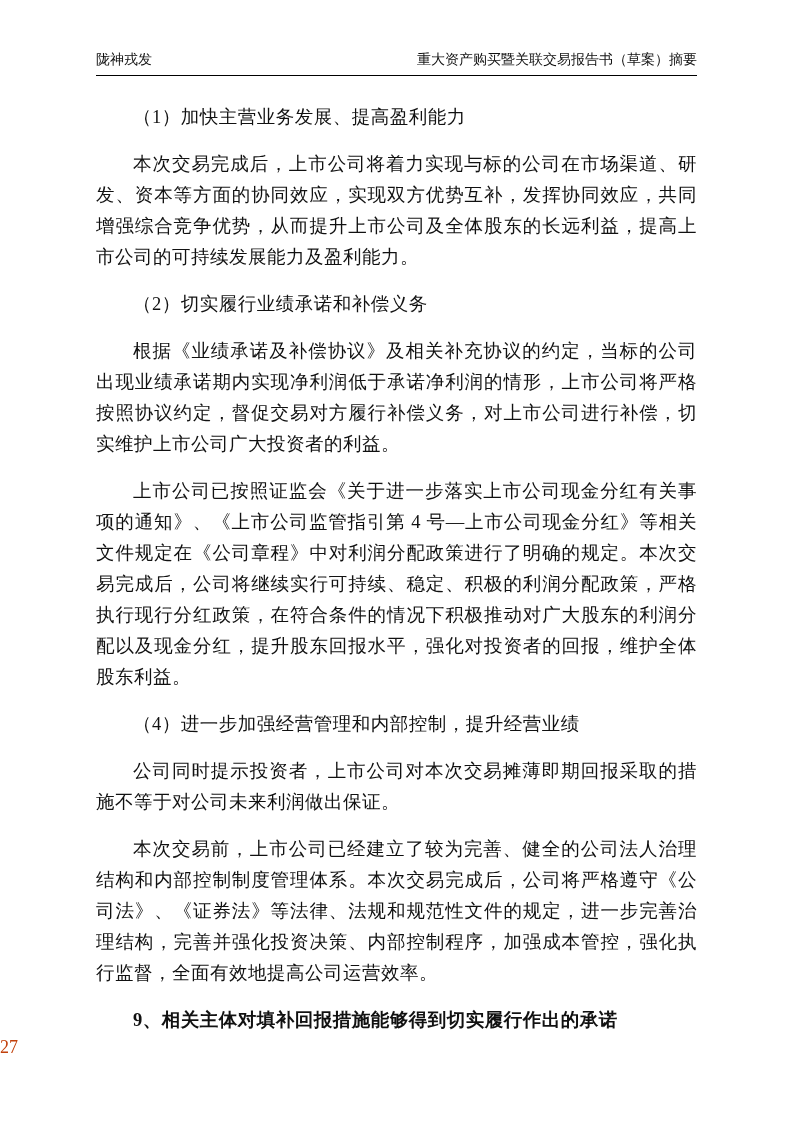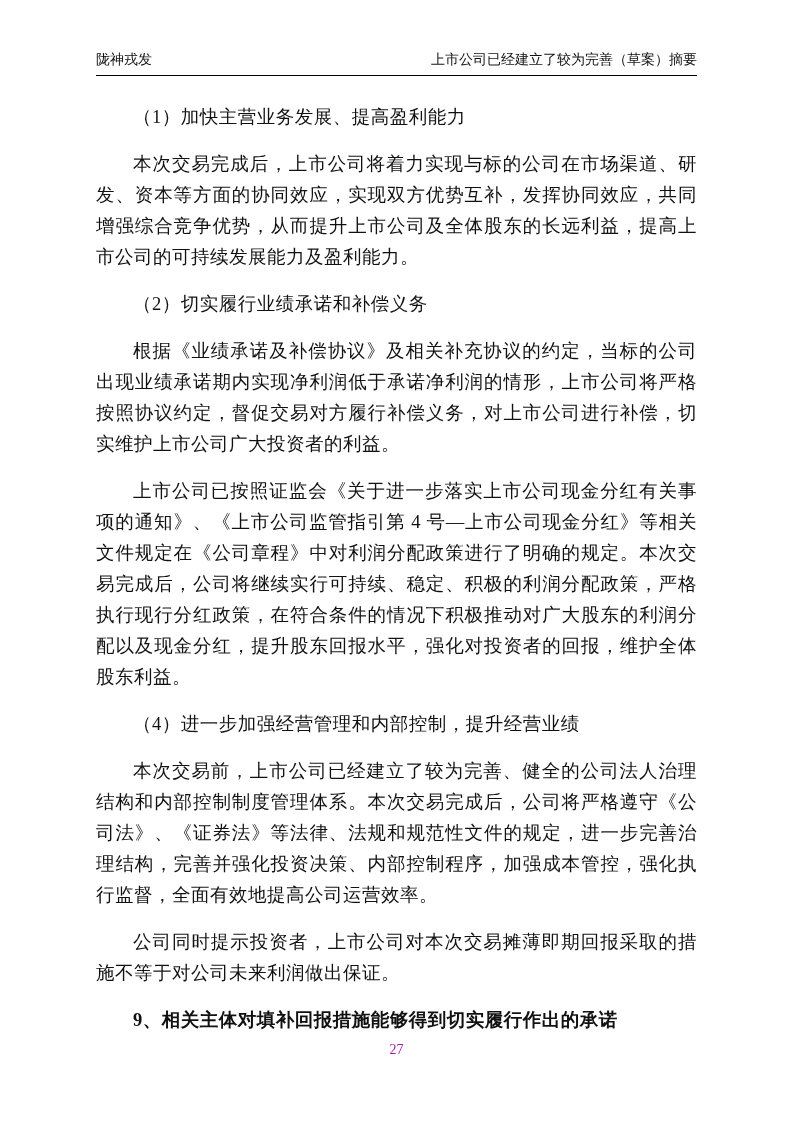--- a/index.html
+++ b/index.html
@@ -39,40 +39,39 @@
     letter-spacing: 0.5px;
   }
   .block.bold {
     font-weight: bold;
   }
   .page-number {
     position: absolute;
     left: 0;
     bottom: 64px;
     width: 100%;
-    text-align: center;
-    font-size: 14px;
-    color: #a21caf;
+    font-size: 18px;
+    color: #c2410c;
   }
 </style>
 </head>
 <body>
 
 <div class="page">
   <div class="header">
     <span>陇神戎发</span>
-    <span>上市公司已经建立了较为完善（草案）摘要</span>
+    <span>重大资产购买暨关联交易报告书（草案）摘要</span>
   </div>
 
   <div class="content" id="content">
       <p class="block">（1）加快主营业务发展、提高盈利能力</p>
       <p class="block">本次交易完成后，上市公司将着力实现与标的公司在市场渠道、研发、资本等方面的协同效应，实现双方优势互补，发挥协同效应，共同增强综合竞争优势，从而提升上市公司及全体股东的长远利益，提高上市公司的可持续发展能力及盈利能力。</p>
       <p class="block">（2）切实履行业绩承诺和补偿义务</p>
       <p class="block">根据《业绩承诺及补偿协议》及相关补充协议的约定，当标的公司出现业绩承诺期内实现净利润低于承诺净利润的情形，上市公司将严格按照协议约定，督促交易对方履行补偿义务，对上市公司进行补偿，切实维护上市公司广大投资者的利益。</p>
       <p class="block">上市公司已按照证监会《关于进一步落实上市公司现金分红有关事项的通知》、《上市公司监管指引第 4 号—上市公司现金分红》等相关文件规定在《公司章程》中对利润分配政策进行了明确的规定。本次交易完成后，公司将继续实行可持续、稳定、积极的利润分配政策，严格执行现行分红政策，在符合条件的情况下积极推动对广大股东的利润分配以及现金分红，提升股东回报水平，强化对投资者的回报，维护全体股东利益。</p>
       <p class="block">（4）进一步加强经营管理和内部控制，提升经营业绩</p>
+      <p class="block">公司同时提示投资者，上市公司对本次交易摊薄即期回报采取的措施不等于对公司未来利润做出保证。</p>
       <p class="block">本次交易前，上市公司已经建立了较为完善、健全的公司法人治理结构和内部控制制度管理体系。本次交易完成后，公司将严格遵守《公司法》、《证券法》等法律、法规和规范性文件的规定，进一步完善治理结构，完善并强化投资决策、内部控制程序，加强成本管控，强化执行监督，全面有效地提高公司运营效率。</p>
-      <p class="block">公司同时提示投资者，上市公司对本次交易摊薄即期回报采取的措施不等于对公司未来利润做出保证。</p>
       <p class="block bold">9、相关主体对填补回报措施能够得到切实履行作出的承诺</p>
     </div>
 
   <div class="page-number">27</div>
 </div>
 
 </body></html>

